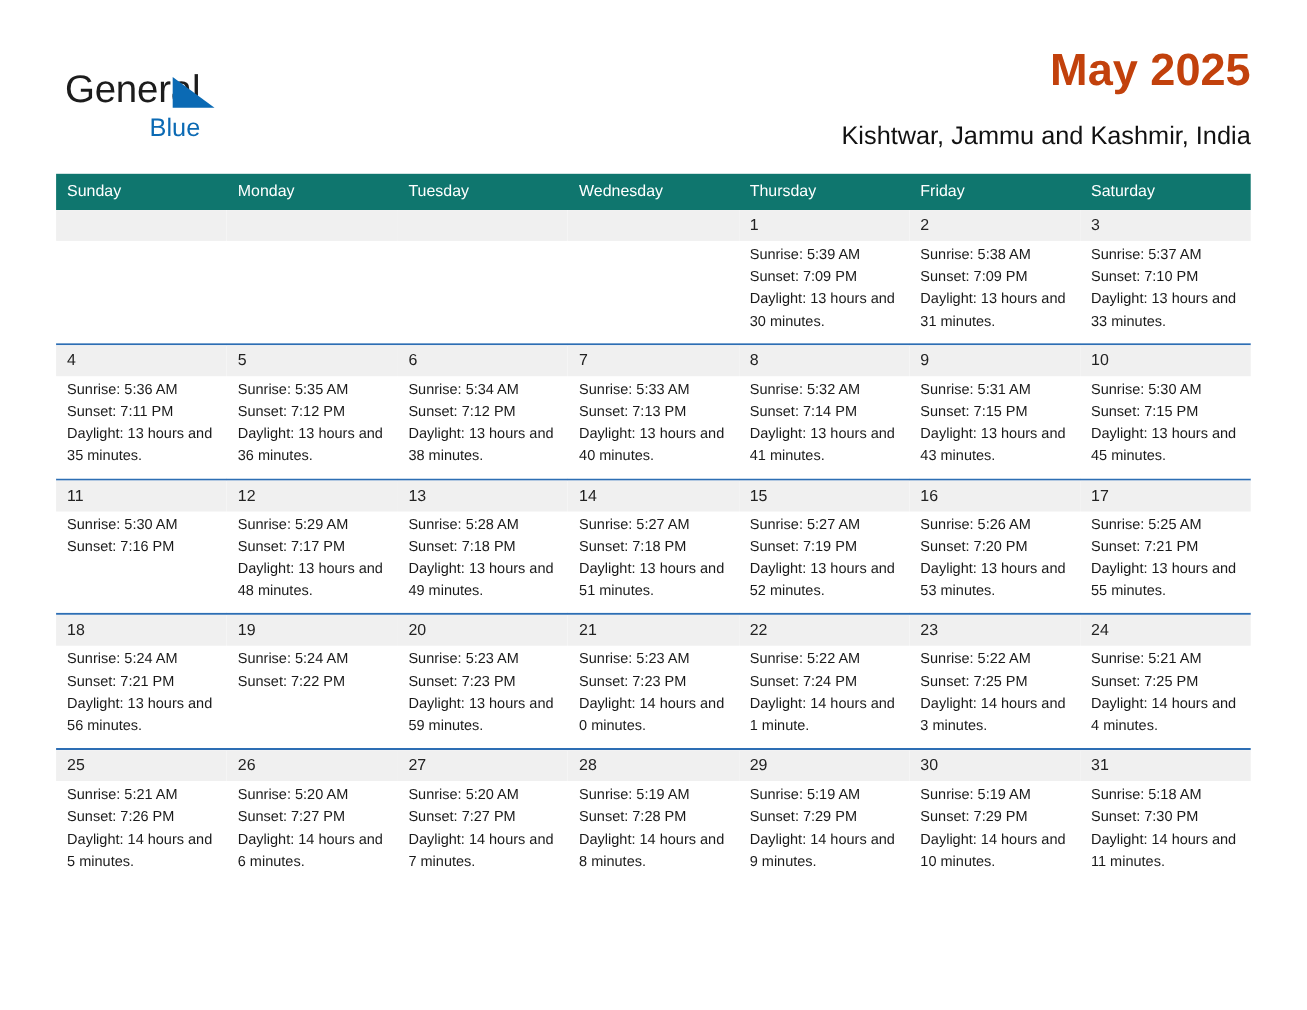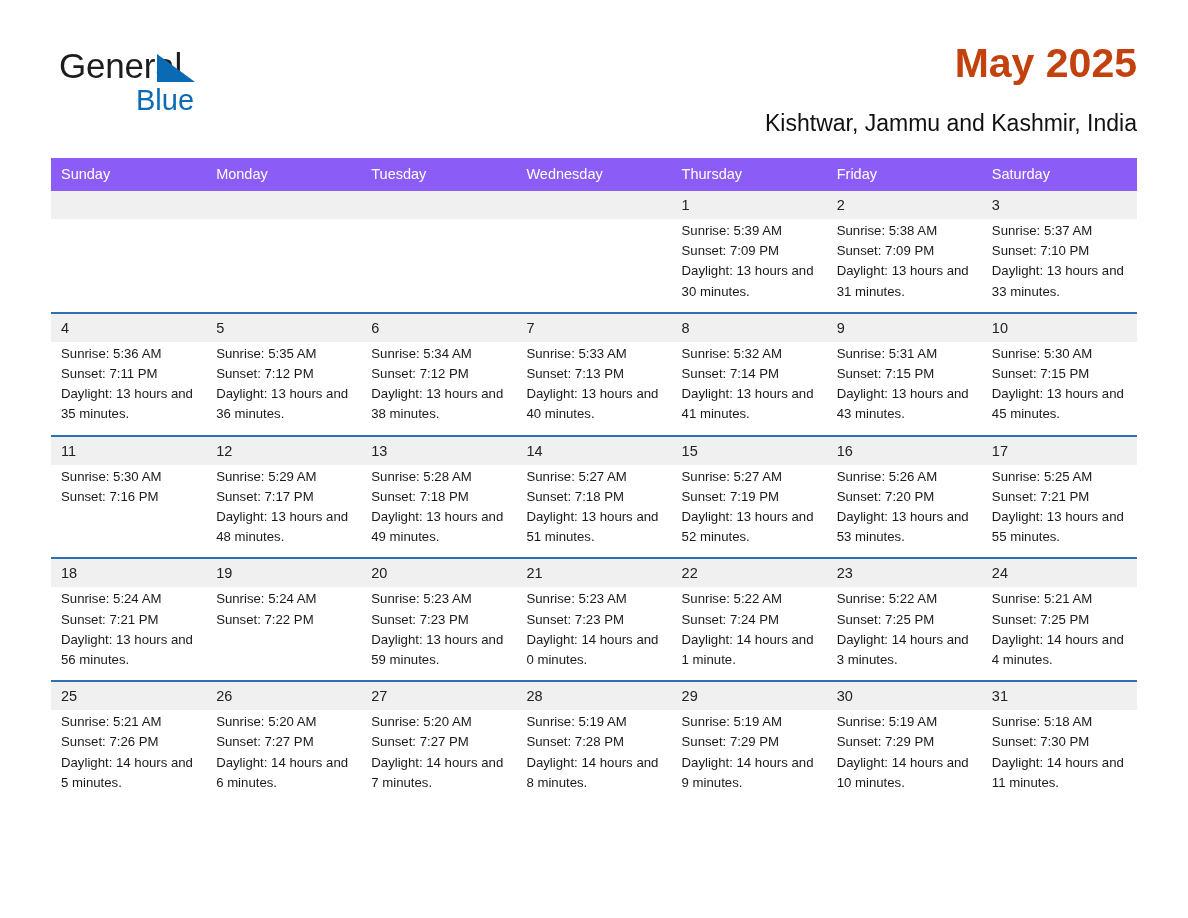--- a/index.html
+++ b/index.html
@@ -25,21 +25,21 @@
   .header {
     position: absolute;
     left: 51px;
     top: 38px;
     right: 51px;
     height: 110px;
   }
   .logo {
     position: absolute;
     left: 8px;
-    top: 8px;
+    top: 24px;
     width: 200px;
     height: 80px;
   }
   .logo-general {
     position: absolute;
     left: 0;
     top: 0;
     font-size: 35px;
     line-height: 40px;
     color: #1c1c1c;
@@ -52,21 +52,21 @@
     top: 8px;
     width: 0;
     height: 0;
     border-left: 38px solid #0b6ab4;
     border-top: 28px solid transparent;
   }
   .logo-blue {
     position: absolute;
     left: 77px;
     top: 34px;
-    font-size: 29px;
+    font-size: 23px;
     line-height: 40px;
     color: #0b6ab4;
     font-weight: 400;
   }
   .title-block {
     position: absolute;
     right: 0;
     top: 0;
     text-align: right;
   }
@@ -88,21 +88,21 @@
 
   
   .calendar {
     position: absolute;
     left: 51px;
     top: 158px;
     width: 1086px;
   }
   .weekday-row {
     display: flex;
-    background: #8b5cf6;
+    background: #0f766e;
   }
   .weekday {
     flex: 1 1 0;
     box-sizing: border-box;
     padding: 7px 10px 8px 10px;
     color: #ffffff;
     font-size: 14.5px;
     line-height: 18px;
     white-space: nowrap;
     overflow: hidden;

